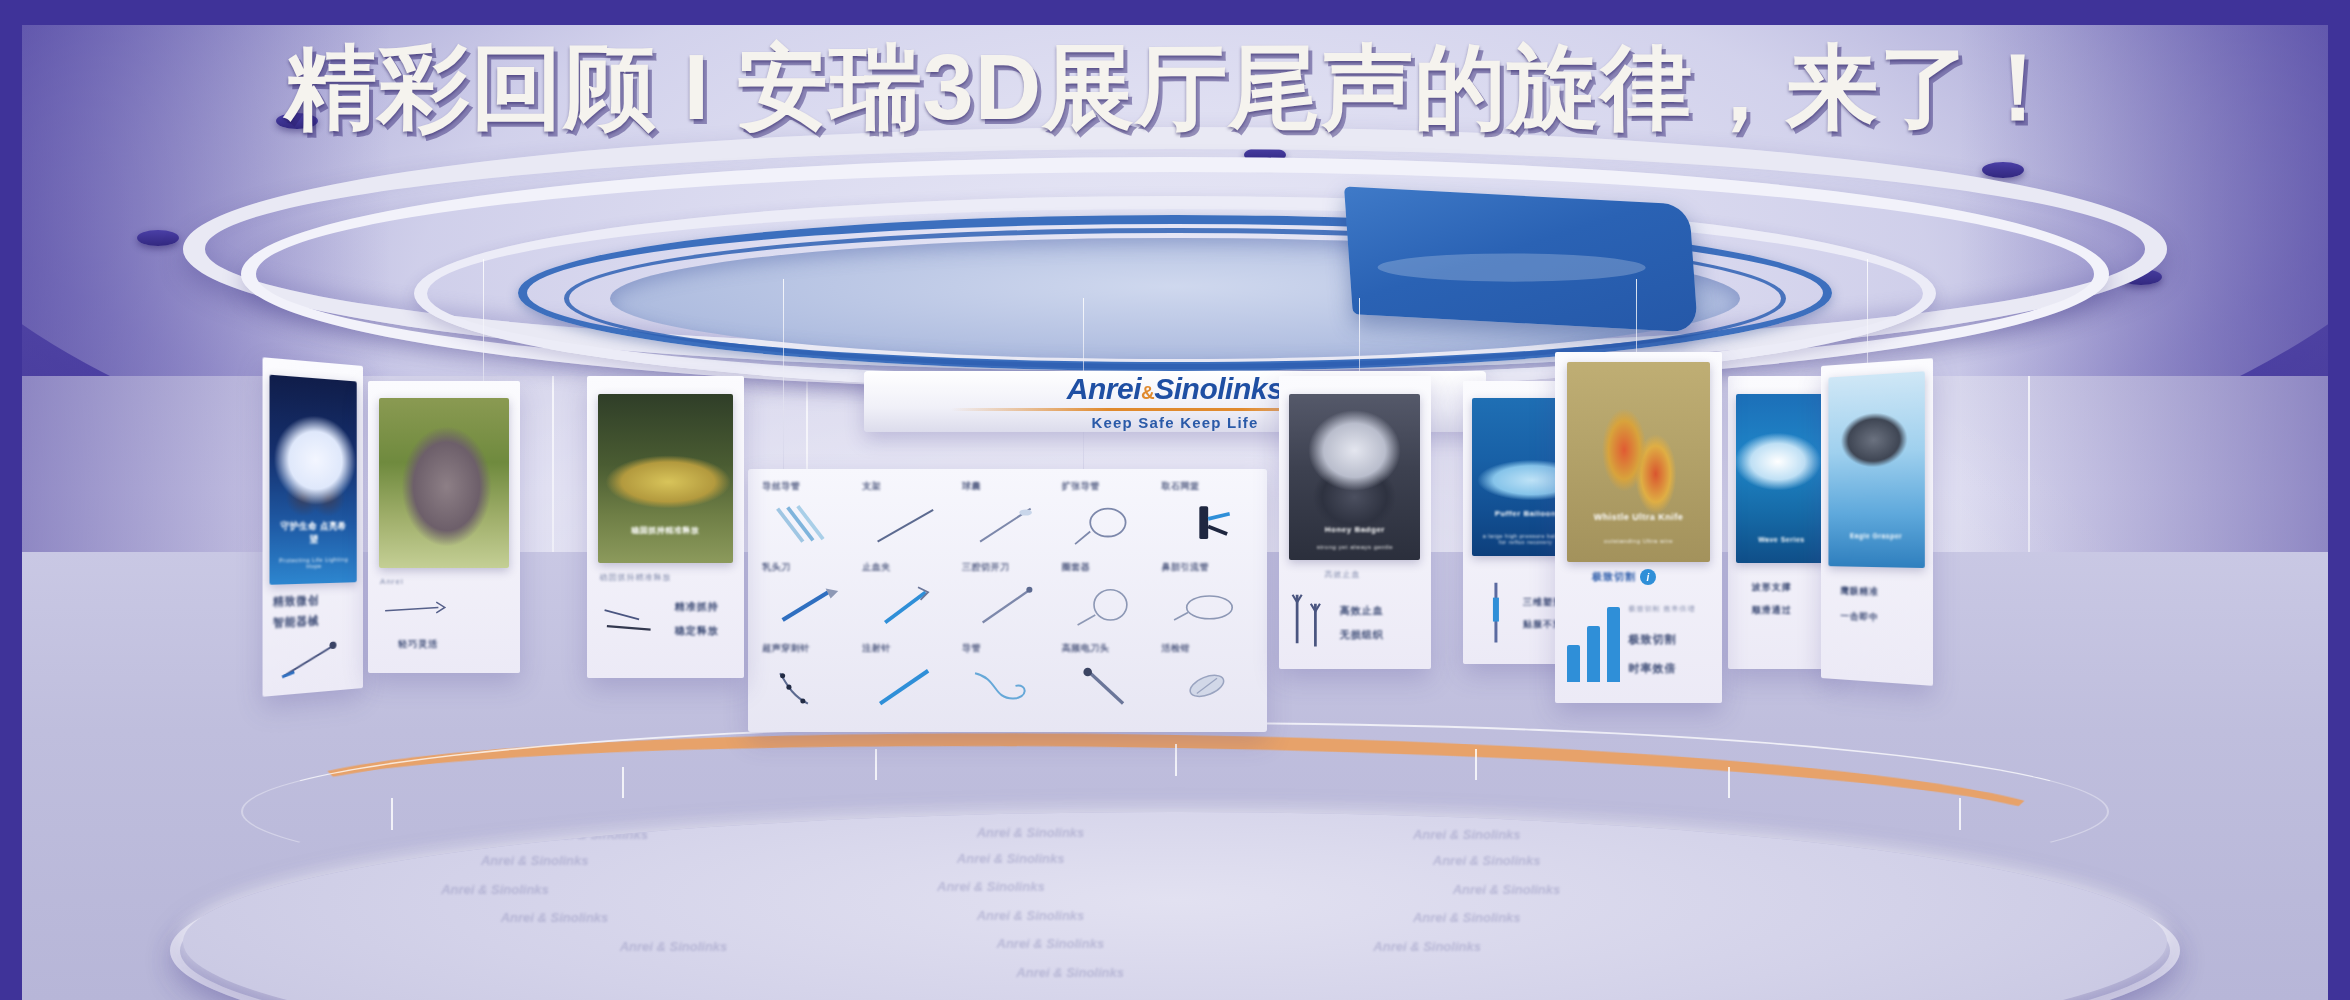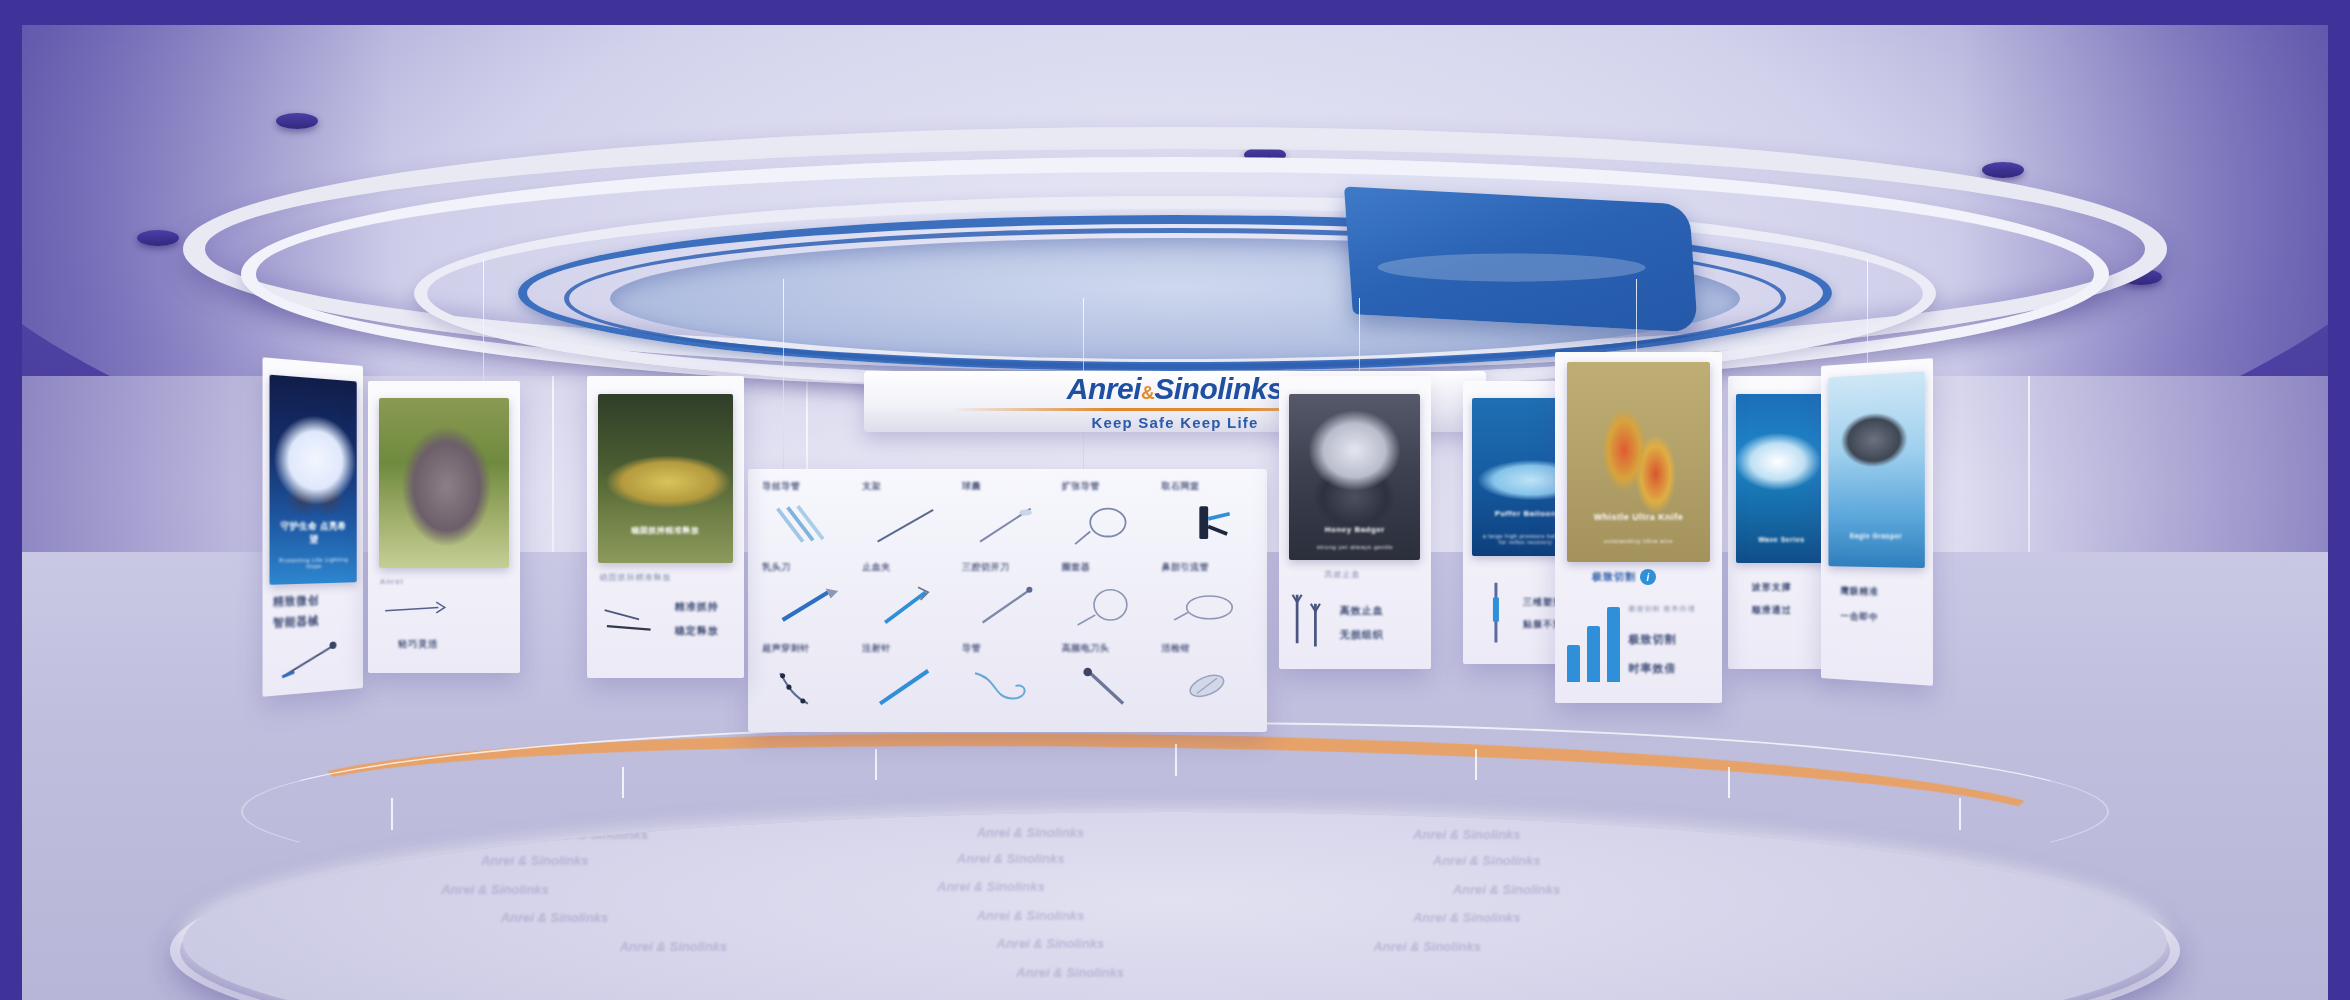--- a/index.html
+++ b/index.html
@@ -473,14 +473,15 @@
       <div class="bodytxt" style="left:18%;top:70%;font-size:9px">鹰眼精准</div>
       <div class="bodytxt" style="left:18%;top:78%;font-size:9px">一击即中</div>
     </div>
 
   </div>
 
   <div id="frame-t"></div>
   <div id="frame-l"></div>
   <div id="frame-r"></div>
 
+  <div id="title">精彩回顾 I 安瑞3D展厅尾声的旋律，来了！</div>
 
 </div>
 
 </body></html>

